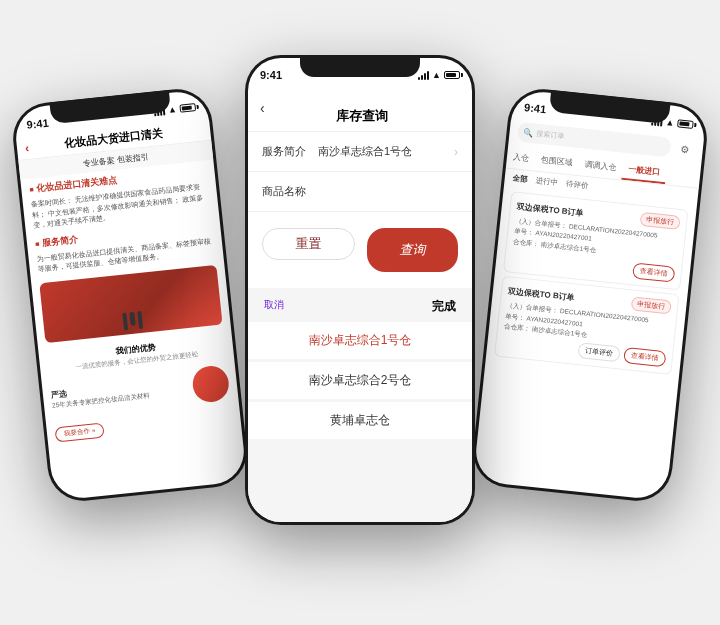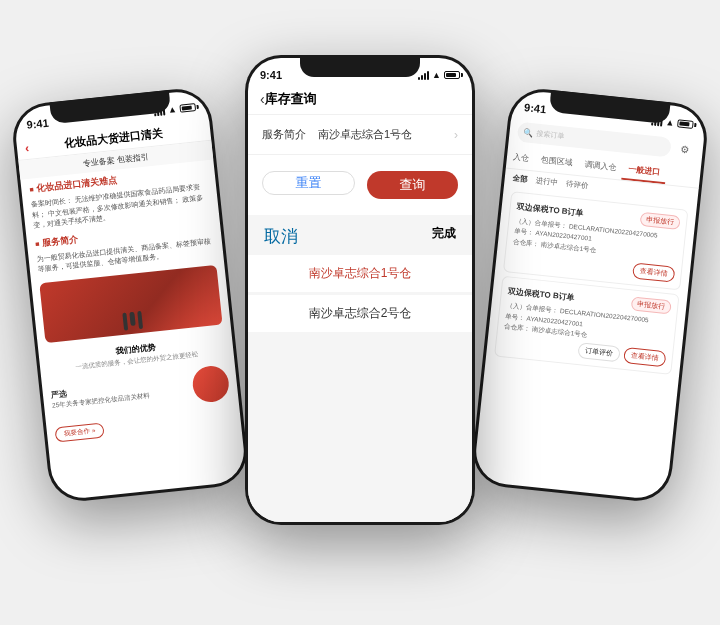--- a/index.html
+++ b/index.html
@@ -196,22 +196,24 @@
 
     .center-header {
       display: flex;
       align-items: center;
       padding: 4px 12px 6px;
       border-bottom: 1px solid #f0f0f0;
     }
     .center-header .back-icon { color: #333; font-size: 14px; }
     .center-header .title {
       flex: 1;
+      text-align: center;
       font-size: 13px;
       font-weight: 600;
+      margin-top: 17px;
     }
 
     .form-section {
       padding: 0;
     }
     .form-row {
       display: flex;
       align-items: center;
       padding: 10px 14px;
       border-bottom: 1px solid #f0f0f0;
@@ -236,57 +238,58 @@
       font-size: 12px;
     }
 
     .btn-row {
       display: flex;
       gap: 12px;
       padding: 16px 14px;
     }
     .btn-reset {
       flex: 1;
-      height: 24px;
+      height: 32px;
       border: 1px solid #ddd;
       border-radius: 18px;
       background: #fff;
       font-size: 13px;
       display: flex;
       align-items: center;
       justify-content: center;
-      color: #3b82f6;
+      color: #7f1d1d;
       cursor: pointer;
     }
     .btn-query {
       flex: 1;
-      height: 28px;
+      height: 44px;
       border-radius: 18px;
       background: #c0392b;
       font-size: 13px;
       display: flex;
       align-items: center;
       justify-content: center;
       color: #fff;
       cursor: pointer;
+      font-style: italic;
     }
 
     
     .bottom-sheet {
       background: #f5f5f5;
       flex: 1;
       display: flex;
       flex-direction: column;
     }
     .sheet-action-row {
       display: flex;
       justify-content: space-between;
       padding: 10px 16px 6px;
     }
-    .sheet-cancel { font-size: 17px; color: #0369a1; }
+    .sheet-cancel { font-size: 10px; color: #6d28d9; }
     .sheet-done { font-size: 12px; color: #000000; font-weight: 600; }
     .sheet-item {
       background: #fff;
       margin: 1px 0;
       padding: 10px 16px;
       font-size: 12px;
       color: #333;
       text-align: center;
       border-bottom: 1px solid #f5f5f5;
     }
@@ -506,38 +509,45 @@
 
       <div class="form-section">
 
         <div class="form-row">
           <span class="form-label">服务简介</span>
           <span class="form-value form-value-selected">南沙卓志综合1号仓</span>
           <span class="form-arrow">›</span>
         </div>
 
 
+        <div class="form-row">
+          <span class="form-label">商品名称</span>
+          <span class="form-value"></span>
+        </div>
       </div>
 
       <div class="btn-row">
         <div class="btn-reset">重置</div>
         <div class="btn-query">查询</div>
       </div>
 
       <div class="bottom-sheet">
         <div class="sheet-action-row">
           <span class="sheet-cancel">取消</span>
           <span class="sheet-done">完成</span>
         </div>
 
         <div class="sheet-item selected">
           <span>南沙卓志综合1号仓</span>
         </div>
         <div class="sheet-item">
           <span>南沙卓志综合2号仓</span>
+        </div>
+        <div class="sheet-item">
+          <span>黄埔卓志仓</span>
         </div>
 
       </div>
     </div>
   </div>
 
   <div class="phone phone-right">
     <div class="notch"></div>
     <div class="screen">
 

